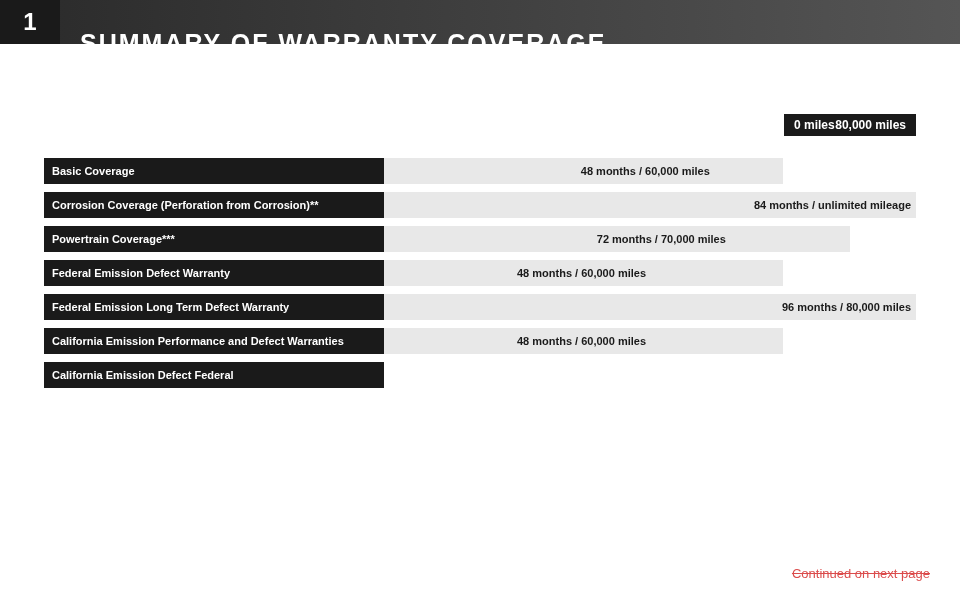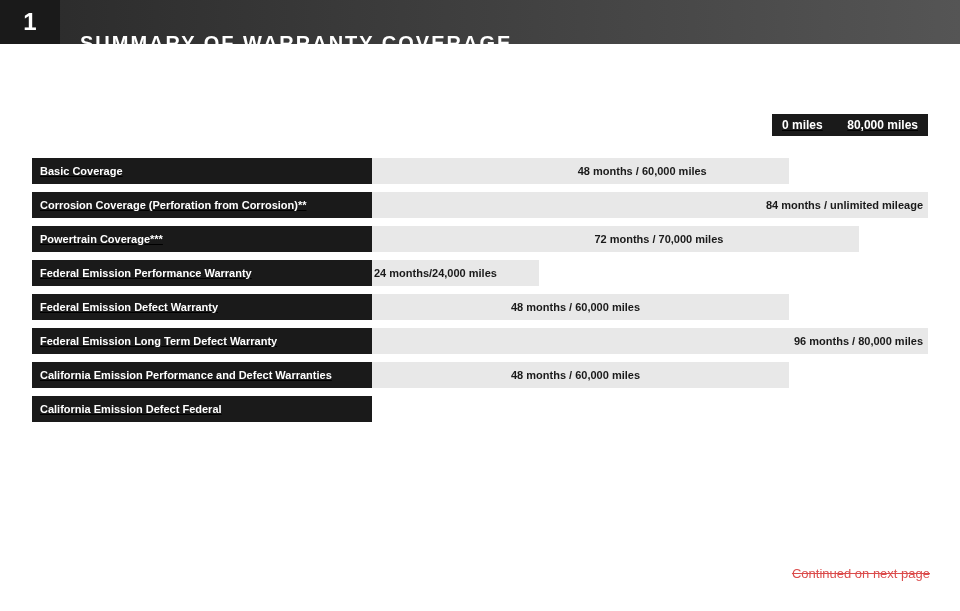--- a/index.html
+++ b/index.html
@@ -33,33 +33,32 @@
       font-weight: bold;
       width: 60px;
       height: 44px;
       display: flex;
       align-items: center;
       justify-content: center;
     }
 
     .header-title {
       color: #ffffff;
-      font-size: 20px;
+      font-size: 25px;
       font-weight: bold;
       letter-spacing: 2px;
       padding-left: 20px;
       text-transform: uppercase;
       margin-top: 42px;
     }
 
     
     .main-content {
-      padding: 20px 32px;
-      position: relative;
-      text-decoration: underline;
+      padding: 20px 44px;
+      position: relative;
     }
 
     
     .miles-bar {
       display: flex;
       justify-content: space-between;
       align-items: center;
       background: #1a1a1a;
       color: #ffffff;
       font-size: 12px;
@@ -183,27 +182,20 @@
         </div>
       </div>
       <div class="warranty-row">
         <div class="warranty-label">Powertrain Coverage***</div>
         <div class="warranty-bar-area">
           <div class="bar-powertrain"></div>
           <span class="coverage-text text-powertrain">72 months / 70,000 miles</span>
         </div>
       </div>
       <div class="warranty-row">
-        <div class="warranty-label">Federal Emission Performance Warranty</div>
-        <div class="warranty-bar-area">
-          <div class="bar-fed-perf"></div>
-          <span class="coverage-text text-fed-perf">24 months/24,000 miles</span>
-        </div>
-      </div>
-      <div class="warranty-row">
         <div class="warranty-label">Federal Emission Defect Warranty</div>
         <div class="warranty-bar-area">
           <div class="bar-fed-defect"></div>
           <span class="coverage-text text-fed-defect">48 months / 60,000 miles</span>
         </div>
       </div>
       <div class="warranty-row">
         <div class="warranty-label">Federal Emission Long Term Defect Warranty</div>
         <div class="warranty-bar-area">
           <div class="bar-fed-long"></div>

